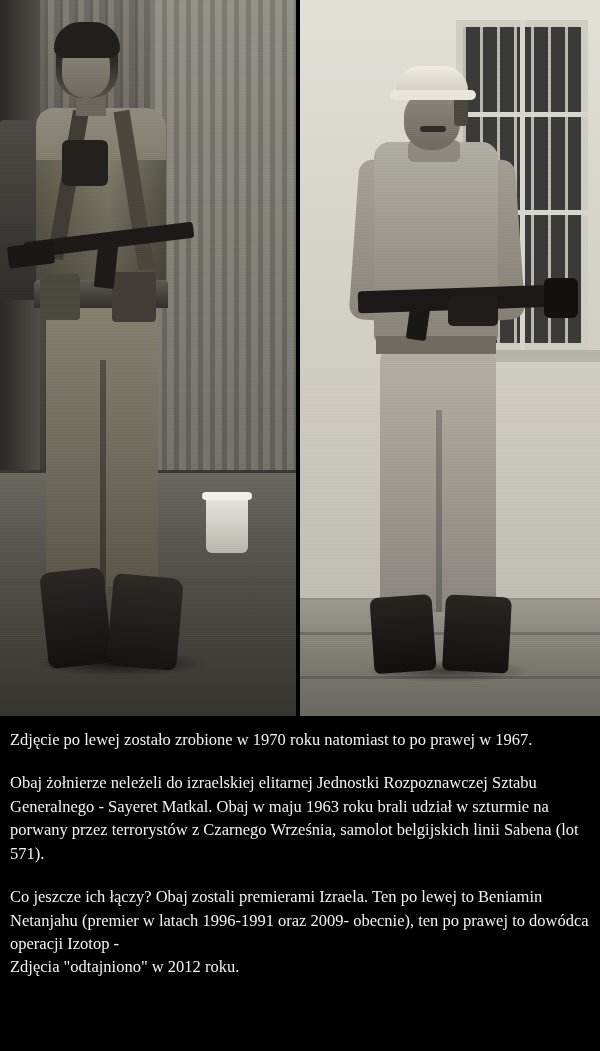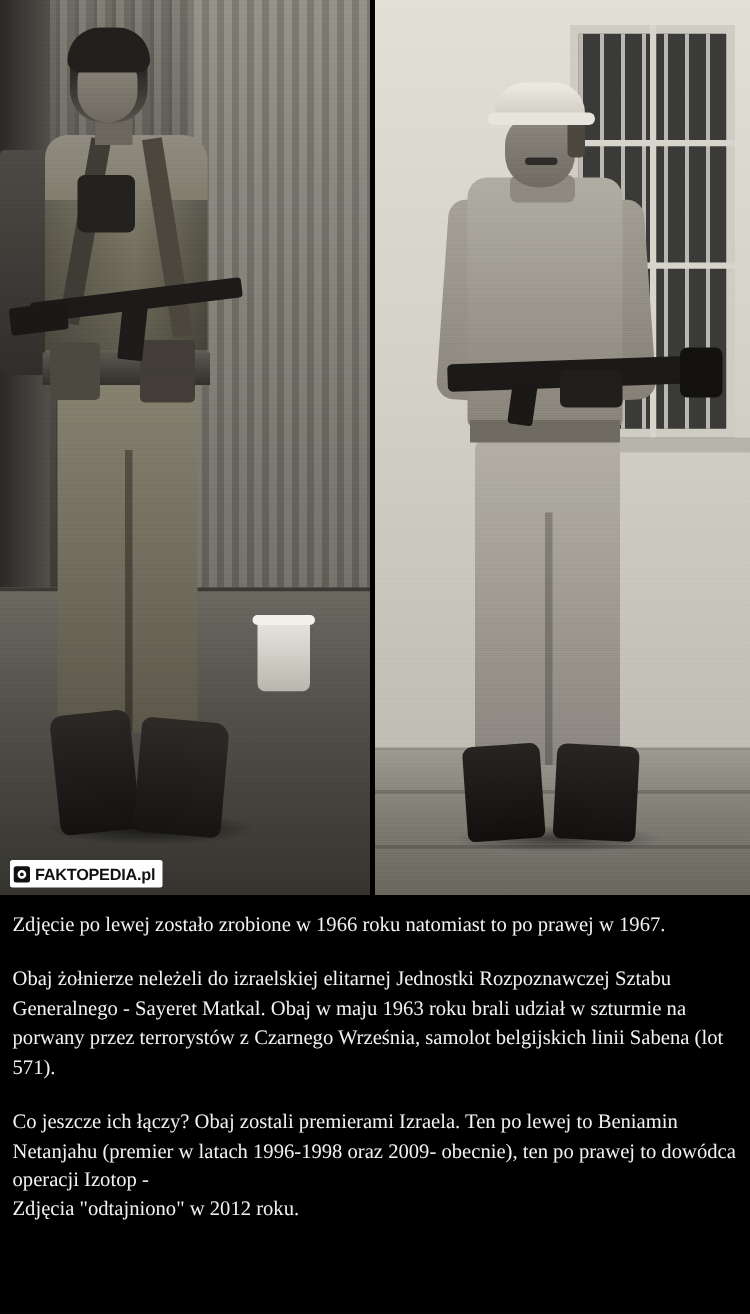--- a/index.html
+++ b/index.html
@@ -551,26 +551,22 @@
       <div class="r-gun-grip"></div>
       <div class="r-head"></div>
       <div class="r-mustache"></div>
       <div class="r-ear-piece"></div>
       <div class="r-hat"></div>
       <div class="r-hat-brim"></div>
 
       <div class="r-grain"></div>
     </div>
 
-    <div class="watermark">
-      <span class="wm-icon"></span>
-      <span class="wm-text">FAKTOPEDIA.pl</span>
-    </div>
   </div>
 
   <div class="caption">
-    <p>Zdjęcie po lewej zostało zrobione w 1966 roku natomiast to po prawej w 1967.</p>
+    <p>Zdjęcie po lewej zostało zrobione w 1970 roku natomiast to po prawej w 1967.</p>
     <p>Obaj żołnierze neleżeli do izraelskiej elitarnej Jednostki Rozpoznawczej Sztabu Generalnego - Sayeret Matkal. Obaj w maju 1963 roku brali udział w szturmie na porwany przez terrorystów z Czarnego Września, samolot belgijskich linii Sabena (lot 571).</p>
-    <p class="tight">Co jeszcze ich łączy? Obaj zostali premierami Izraela. Ten po lewej to Beniamin Netanjahu (premier w latach 1996-1998 oraz 2009- obecnie), ten po prawej to dowódca operacji Izotop -</p>
+    <p class="tight">Co jeszcze ich łączy? Obaj zostali premierami Izraela. Ten po lewej to Beniamin Netanjahu (premier w latach 1996-1991 oraz 2009- obecnie), ten po prawej to dowódca operacji Izotop -</p>
     <p class="last">Zdjęcia "odtajniono" w 2012 roku.</p>
   </div>
 
 </div>
 
 </body></html>

